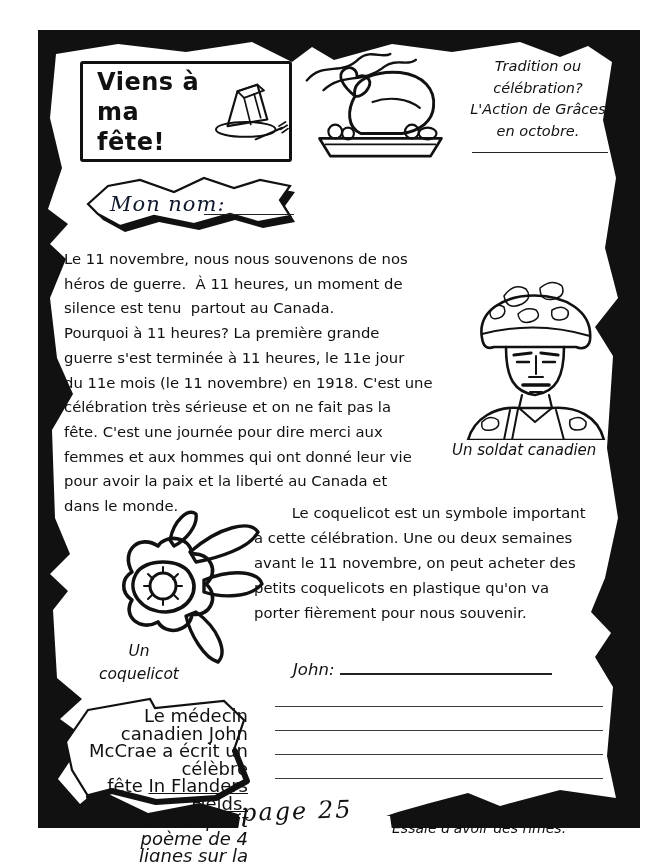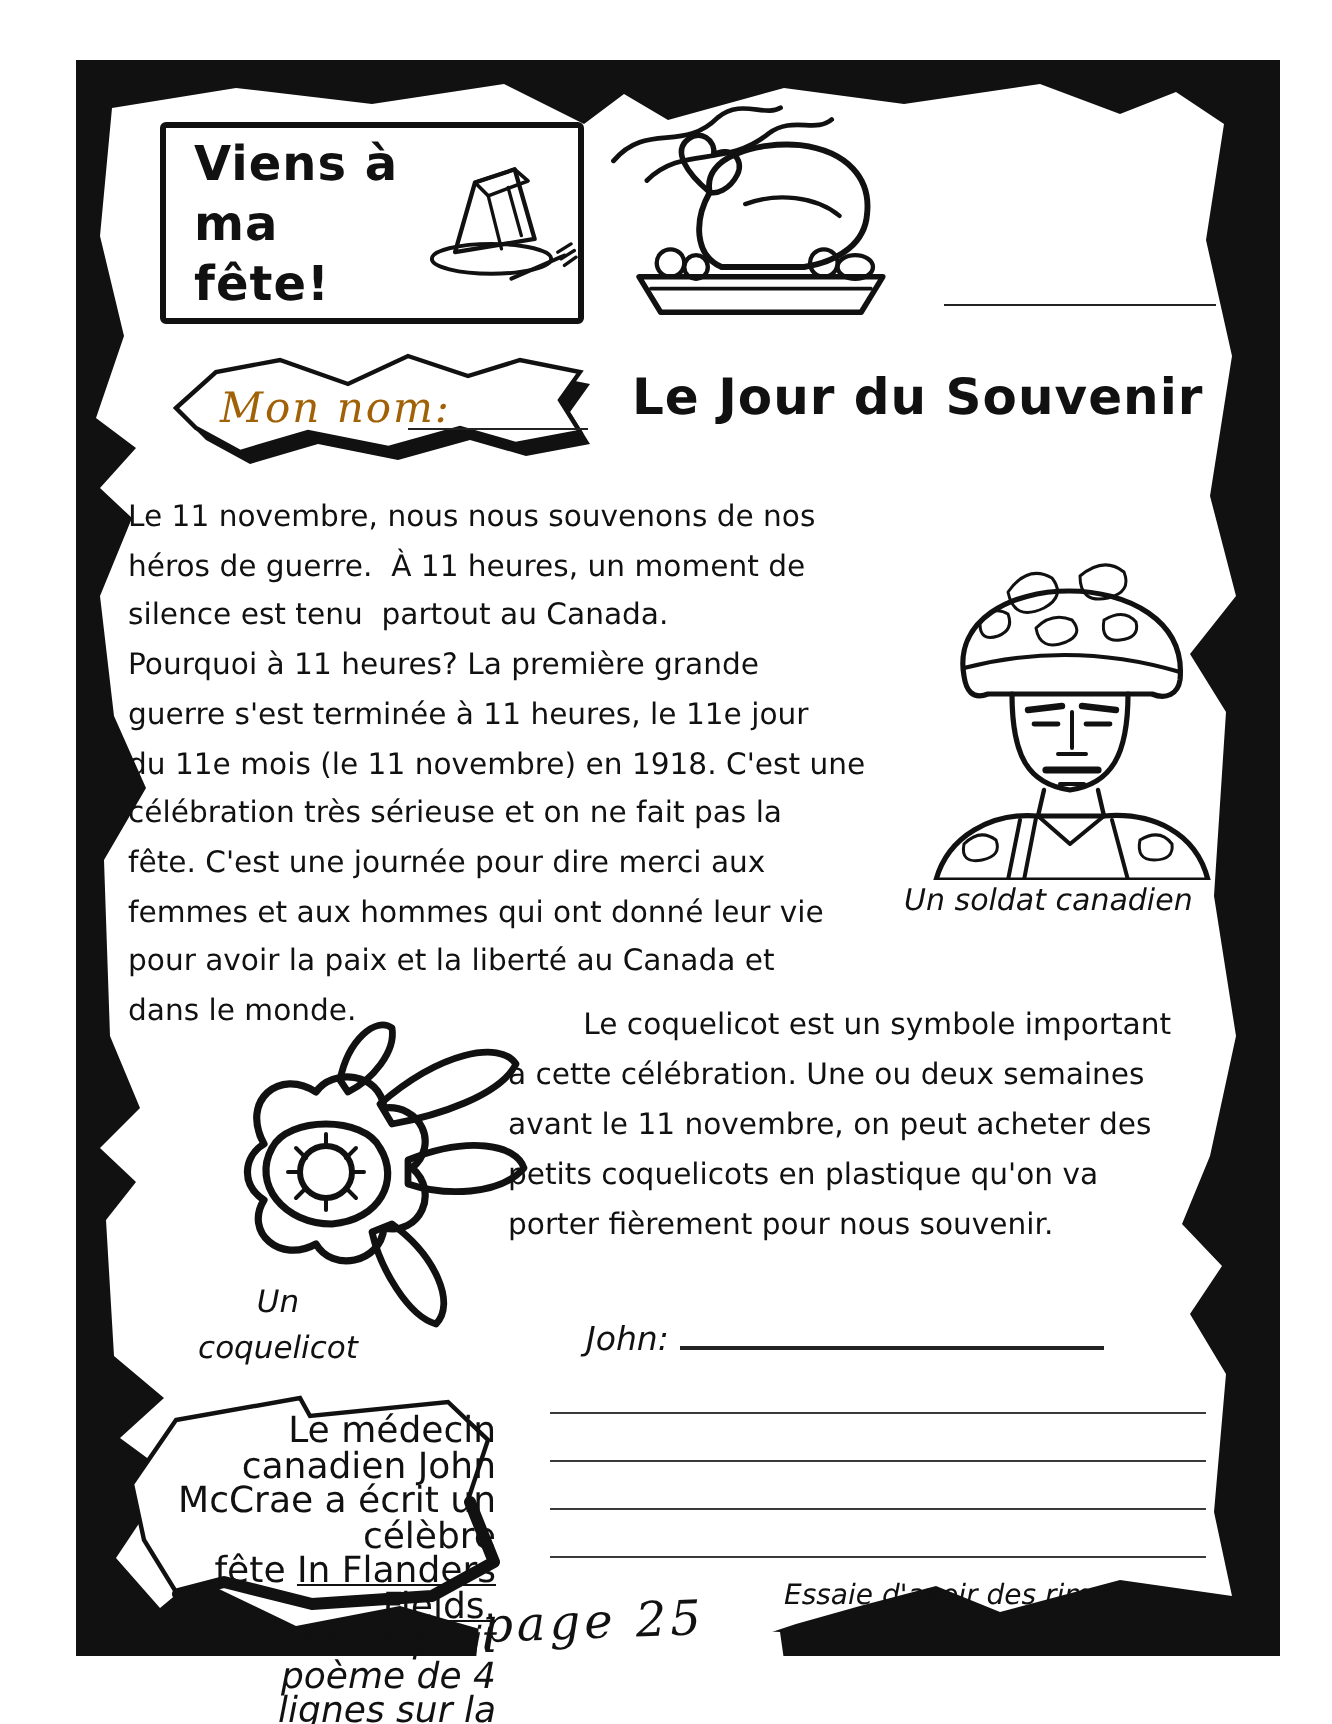--- a/index.html
+++ b/index.html
@@ -6,40 +6,40 @@
   #page{position:relative;width:666px;height:862px;background:#fff;overflow:hidden;
         font-family:"DejaVu Sans",sans-serif;color:#111;}
   .abs{position:absolute;}
   svg{display:block;}
   .ink{stroke:#111;fill:none;stroke-linecap:round;stroke-linejoin:round;}
   .prewrap{white-space:pre-wrap;}
   .preline{white-space:pre-line;}
 
   
   #frame{left:0;top:0;z-index:1;}
-  .over{z-index:3;}
+  .over{z-index:3;margin-top:30px;}
 
   
   #fete-box{left:80px;top:61px;width:206px;height:95px;border:3.5px solid #111;
             border-radius:3px;box-shadow:0 0 0 1px #fff inset;display:flex;align-items:center;z-index:2;}
   #fete-text{font-weight:bold;font-size:24px;line-height:30px;padding-left:14px;letter-spacing:.5px;}
   #fete-cake{margin-left:2px;}
 
   
   #tradition{left:452px;top:56px;width:172px;text-align:center;font-style:italic;
              font-size:14.5px;line-height:21.5px;z-index:2;}
   #tradition-line{left:472px;top:152px;width:136px;border-top:1.6px solid #222;z-index:2;}
 
   
   #turkey{left:292px;top:44px;z-index:2;}
 
   
   #name-banner{left:82px;top:170px;z-index:2;}
   #name-banner-label{position:absolute;left:28px;top:22px;font-family:"DejaVu Serif",serif;
-             font-style:italic;font-size:21px;letter-spacing:1px;color:#a16207;}
+             font-style:italic;font-size:21px;letter-spacing:1px;color:#0f172a;}
   #name-banner-rule{position:absolute;left:122px;top:44px;width:90px;border-top:1.8px solid #222;}
 
   
   #page-title{left:316px;top:184px;width:300px;font-weight:bold;font-size:25px;letter-spacing:.5px;z-index:2;}
 
   
   #para1{left:64px;top:247px;width:408px;font-size:14.8px;line-height:24.7px;z-index:2;}
   #para2{left:254px;top:500px;width:382px;font-size:14.8px;line-height:25px;z-index:2;}
 
   
@@ -113,32 +113,35 @@
     <path class="ink" stroke-width="2.8" fill="#fff" d="M64,52 C52,42 45,31 53,25 C59,20 67,25 66,33 C74,28 82,35 78,43 C74,51 67,53 64,52 Z"></path>
     <path class="ink" stroke-width="2.2" d="M82,58 C98,52 118,54 130,64"></path>
     <circle class="ink" cx="44" cy="88" r="7" stroke-width="2.2" fill="#fff"></circle>
     <circle class="ink" cx="57" cy="90" r="6" stroke-width="2.2" fill="#fff"></circle>
     <circle class="ink" cx="122" cy="88" r="7" stroke-width="2.2" fill="#fff"></circle>
     <ellipse class="ink" cx="138" cy="90" rx="9" ry="6" stroke-width="2.2" fill="#fff"></ellipse>
     <path class="ink" stroke-width="2.8" fill="#fff" d="M28,95 L152,95 L141,113 L39,113 Z"></path>
     <path class="ink" stroke-width="1.8" d="M34,101 L146,101"></path>
   </svg>
 
+  <div id="tradition" class="abs preline">Tradition ou
+célébration?
+L'Action de Grâces
+en octobre.</div>
   <div id="tradition-line" class="abs"></div>
 
   <div id="name-banner" class="abs">
     <svg width="222" height="68" viewBox="0 0 222 68">
       <polygon fill="#111" transform="translate(5,6)" points="6,34 26,16 58,10 92,22 122,8 152,18 178,10 208,16 198,30 208,46 176,52 148,44 112,54 72,46 38,56 16,44"></polygon>
       <polygon fill="#fff" stroke="#111" stroke-width="2.2" points="6,34 26,16 58,10 92,22 122,8 152,18 178,10 208,16 198,30 208,46 176,52 148,44 112,54 72,46 38,56 16,44"></polygon>
     </svg>
     <span id="name-banner-label">Mon nom:</span>
     <span id="name-banner-rule"></span>
   </div>
 
-  <div id="page-title" class="abs">Le Jour du Souvenir</div>
 
   <div id="para1" class="abs prewrap">Le 11 novembre, nous nous souvenons de nos
 héros de guerre.  À 11 heures, un moment de
 silence est tenu  partout au Canada.
 Pourquoi à 11 heures? La première grande
 guerre s'est terminée à 11 heures, le 11e jour
 du 11e mois (le 11 novembre) en 1918. C'est une
 célébration très sérieuse et on ne fait pas la
 fête. C'est une journée pour dire merci aux
 femmes et aux hommes qui ont donné leur vie

